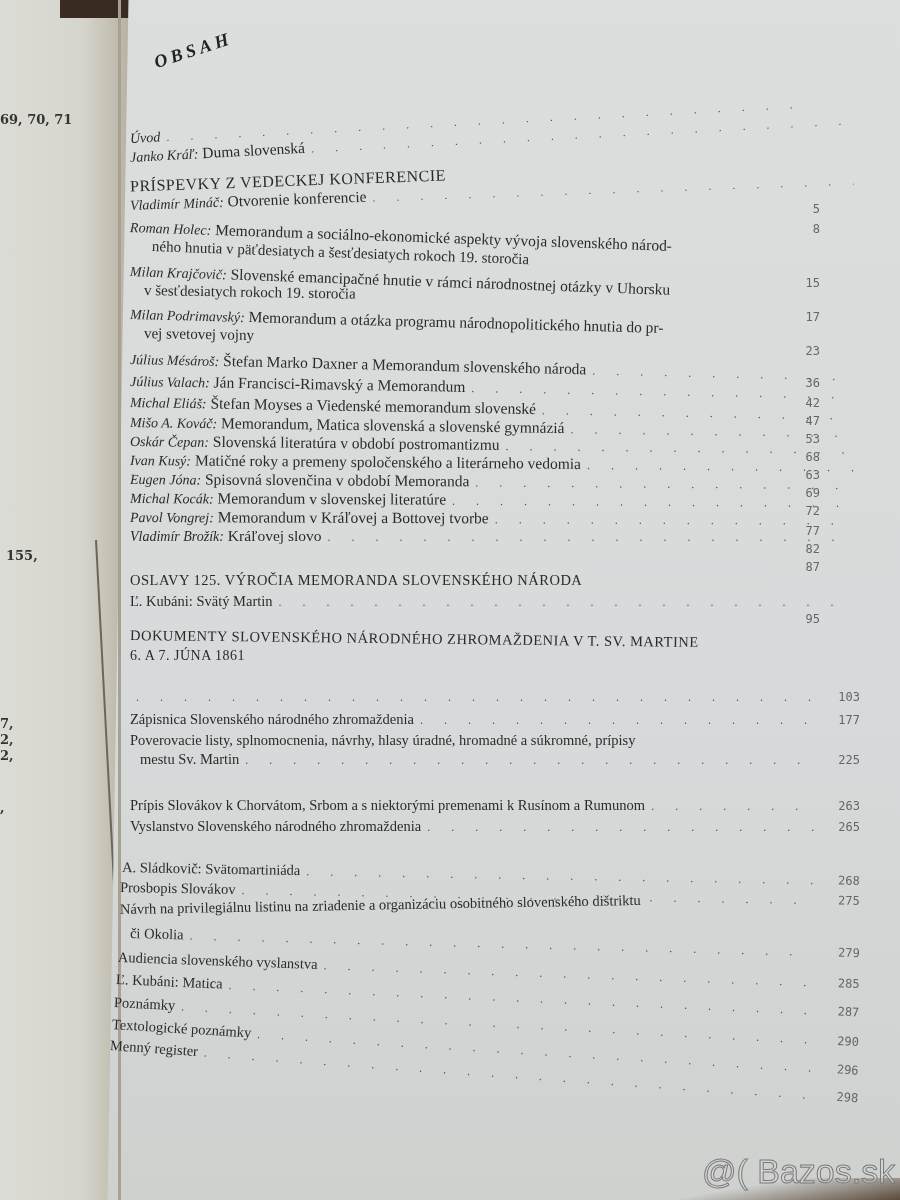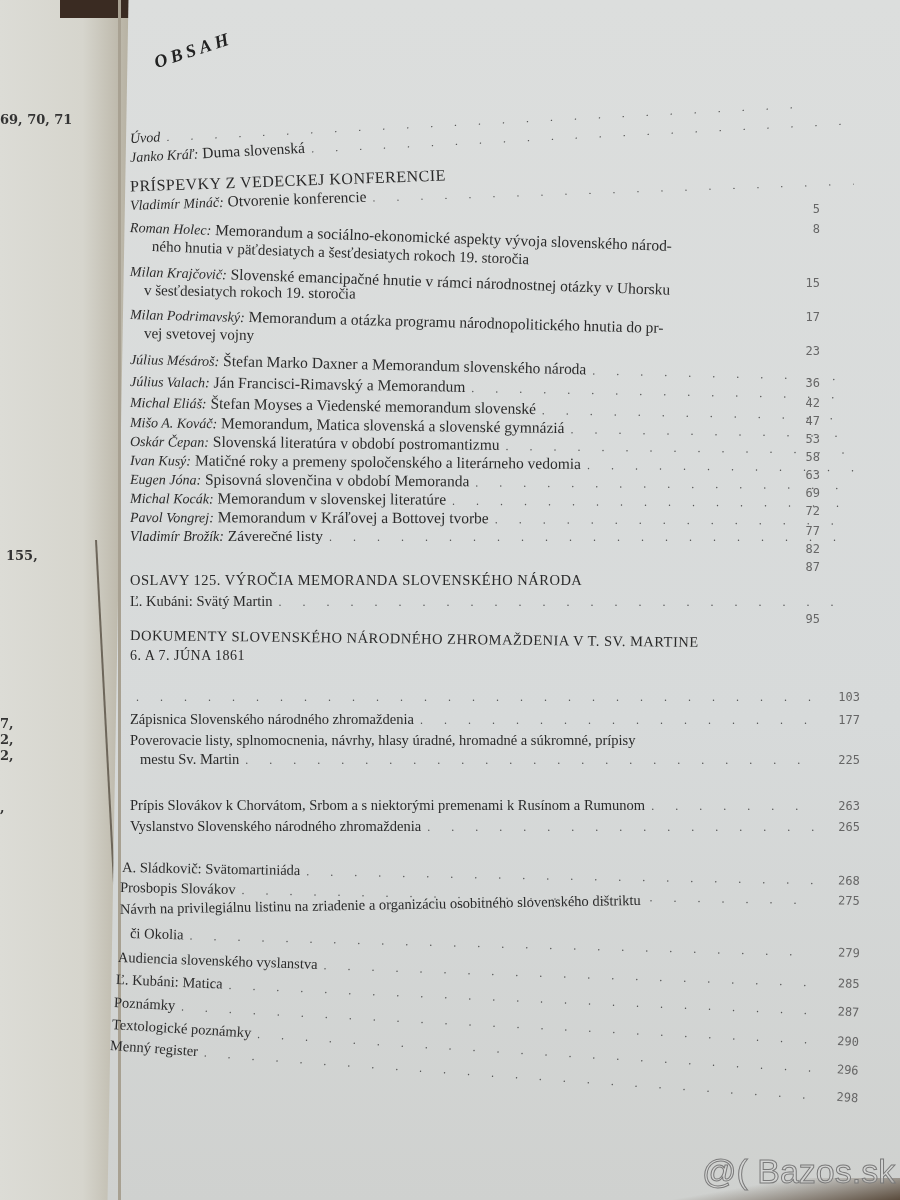--- a/index.html
+++ b/index.html
@@ -157,21 +157,21 @@
   <div class="row" style="top:413px;transform:rotate(0.8deg);transform-origin:left">
     <span class="txt"><span class="author">Mišo A. Kováč:</span> <span>Memorandum, Matica slovenská a slovenské gymnáziá</span></span>
     <span class="dots"></span>
   </div>
   <span class="pgonly" style="top:432px">53</span>
 
   <div class="row" style="top:432px;transform:rotate(0.6deg);transform-origin:left">
     <span class="txt"><span class="author">Oskár Čepan:</span> <span>Slovenská literatúra v období postromantizmu</span></span>
     <span class="dots"></span>
   </div>
-  <span class="pgonly" style="top:450px">58</span>
+  <span class="pgonly" style="top:450px">68</span>
 
   <div class="row" style="top:451px;transform:rotate(0.5deg);transform-origin:left">
     <span class="txt"><span class="author">Ivan Kusý:</span> <span>Matičné roky a premeny spoločenského a literárneho vedomia</span></span>
     <span class="dots"></span>
   </div>
   <span class="pgonly" style="top:468px">63</span>
 
   <div class="row" style="top:470px;transform:rotate(0.4deg);transform-origin:left">
     <span class="txt"><span class="author">Eugen Jóna:</span> <span>Spisovná slovenčina v období Memoranda</span></span>
     <span class="dots"></span>
@@ -184,21 +184,21 @@
   </div>
   <span class="pgonly" style="top:504px">72</span>
 
   <div class="row" style="top:508px;transform:rotate(0.2deg);transform-origin:left">
     <span class="txt"><span class="author">Pavol Vongrej:</span> <span>Memorandum v Kráľovej a Bottovej tvorbe</span></span>
     <span class="dots"></span>
   </div>
   <span class="pgonly" style="top:524px">77</span>
 
   <div class="row" style="top:527px">
-    <span class="txt"><span class="author">Vladimír Brožík:</span> <span>Záverečné listy</span></span>
+    <span class="txt"><span class="author">Vladimír Brožík:</span> <span>Kráľovej slovo</span></span>
     <span class="dots"></span>
   </div>
   <span class="pgonly" style="top:542px">82</span>
   <span class="pgonly" style="top:560px">87</span>
 
   <div class="section narrow" style="top:572px">OSLAVY 125. VÝROČIA MEMORANDA SLOVENSKÉHO NÁRODA</div>
   <div class="row narrow" style="top:592px">
     <span class="txt"><span>Ľ. Kubáni:</span> <span>Svätý Martin</span></span>
     <span class="dots"></span>
   </div>

